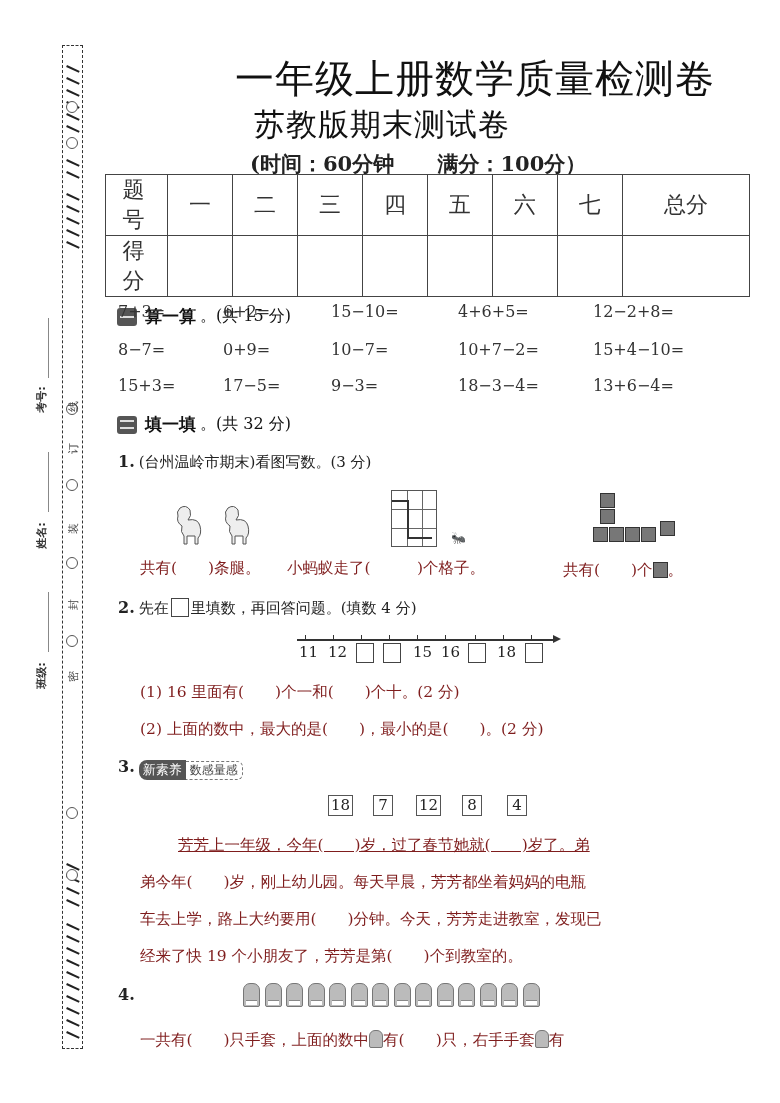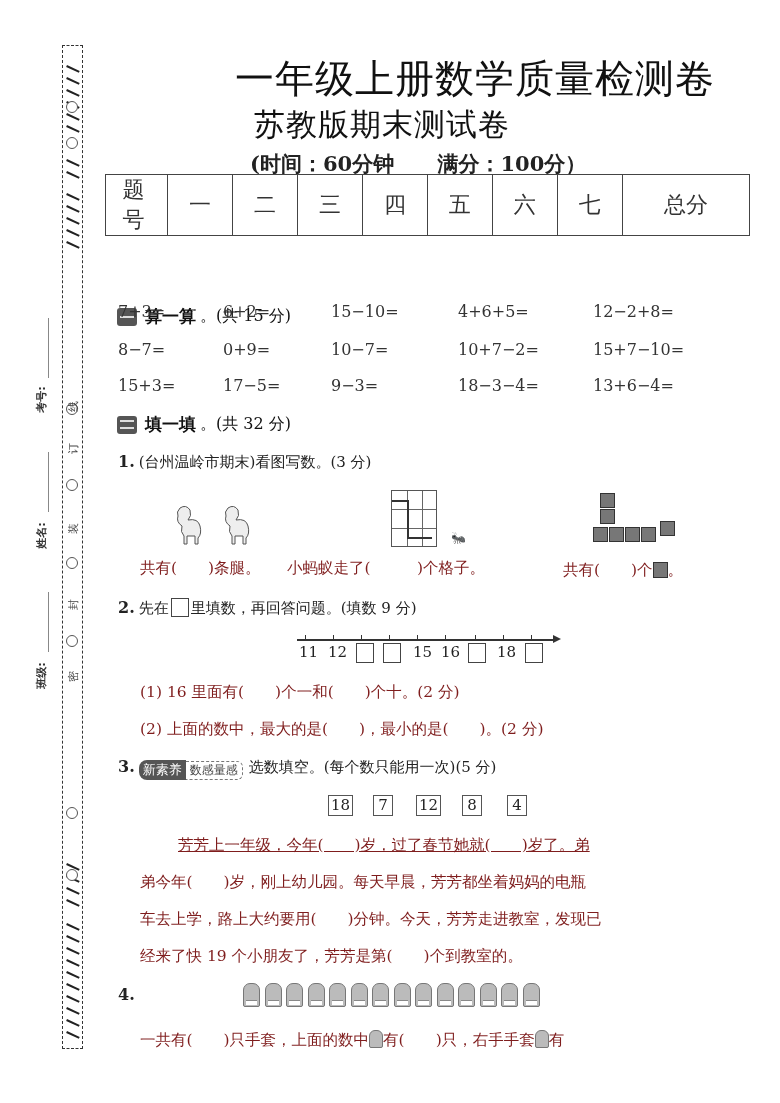--- a/index.html
+++ b/index.html
@@ -142,20 +142,31 @@
     <td>题 号</td>
     <td>一</td>
     <td>二</td>
     <td>三</td>
     <td>四</td>
     <td>五</td>
     <td>六</td>
     <td>七</td>
     <td>总分</td>
   </tr>
+  <tr>
+    <td>得 分</td>
+    <td></td>
+    <td></td>
+    <td></td>
+    <td></td>
+    <td></td>
+    <td></td>
+    <td></td>
+    <td></td>
+  </tr>
 </tbody>
   </table>
 
 <div class="section-head" style="top:262px;margin-top:43px;">
   <span class="badge"></span>
   <b>算一算</b>
   <span class="pts">。(共 15 分)</span>
 </div>
 
 <div class="calc-row" style="top:302px;">
@@ -163,21 +174,21 @@
   <span style="left:105px">6+2=</span>
   <span style="left:213px">15−10=</span>
   <span style="left:340px">4+6+5=</span>
   <span style="left:475px">12−2+8=</span>
 </div>
 <div class="calc-row" style="top:340px;">
   <span style="left:0">8−7=</span>
   <span style="left:105px">0+9=</span>
   <span style="left:213px">10−7=</span>
   <span style="left:340px">10+7−2=</span>
-  <span style="left:475px">15+7−10=</span>
+  <span style="left:475px">15+4−10=</span>
 </div>
 <div class="calc-row" style="top:376px;">
   <span style="left:0">15+3=</span>
   <span style="left:105px">17−5=</span>
   <span style="left:213px">9−3=</span>
   <span style="left:340px">18−3−4=</span>
   <span style="left:475px">13+6−4=</span>
 </div>
 
 <div class="section-head" style="top:413px;">
@@ -218,21 +229,21 @@
   <div class="cube" style="left:660px;top:521px;"></div>
 </div>
 
 <div class="line" style="left:140px;top:558px;">共有(　　)条腿。</div>
 <div class="line" style="left:287px;top:558px;">小蚂蚁走了(　　　)个格子。</div>
 <div class="line" style="left:563px;top:560px;">
   <span>共有(　　)个</span><span class="mini-cube"></span><span>。</span>
 </div>
 
 <div class="q" style="top:598px;">
-  <span class="num">2.</span><span>先在</span><span class="inline-box"></span><span>里填数，再回答问题。(填数 9 分)</span>
+  <span class="num">2.</span><span>先在</span><span class="inline-box"></span><span>里填数，再回答问题。(填数 4 分)</span>
 </div>
 
 <div class="numline">
   <div class="tick" style="left:8px"></div>
     <div class="tick" style="left:36px"></div>
   <div class="tick" style="left:64px"></div>
     <div class="tick" style="left:92px"></div>
   <div class="tick" style="left:120px"></div>
     <div class="tick" style="left:148px"></div>
   <div class="tick" style="left:178px"></div>
@@ -249,21 +260,21 @@
 <span class="nl-item" style="left:497px;">18</span>
 <div class="nl-box" style="left:525px;"></div>
 
 <div class="line" style="left:140px;top:682px;">(1) 16 里面有(　　)个一和(　　)个十。(2 分)</div>
 <div class="line" style="left:140px;top:719px;">(2) 上面的数中，最大的是(　　)，最小的是(　　)。(2 分)</div>
 
 <div class="q" style="top:757px;">
   <span class="num">3.</span><span class="tag">
       <span class="dark">新素养</span>
       <span class="light">数感量感</span>
-    </span><span>选数填空。(每个数只能用一次)(5 分)</span>
+    </span>
 </div>
 
 <div class="pick-box" style="left:328px;">18</div>
 <div class="pick-box" style="left:373px;width:20px;">7</div>
 <div class="pick-box" style="left:416px;">12</div>
 <div class="pick-box" style="left:462px;width:20px;">8</div>
 <div class="pick-box" style="left:507px;width:20px;">4</div>
 
 <div class="line" style="left:178px;top:835px;text-decoration:underline;">芳芳上一年级，今年(　　)岁，过了春节她就(　　)岁了。弟</div>
 <div class="line" style="left:140px;top:872px;">弟今年(　　)岁，刚上幼儿园。每天早晨，芳芳都坐着妈妈的电瓶</div>

